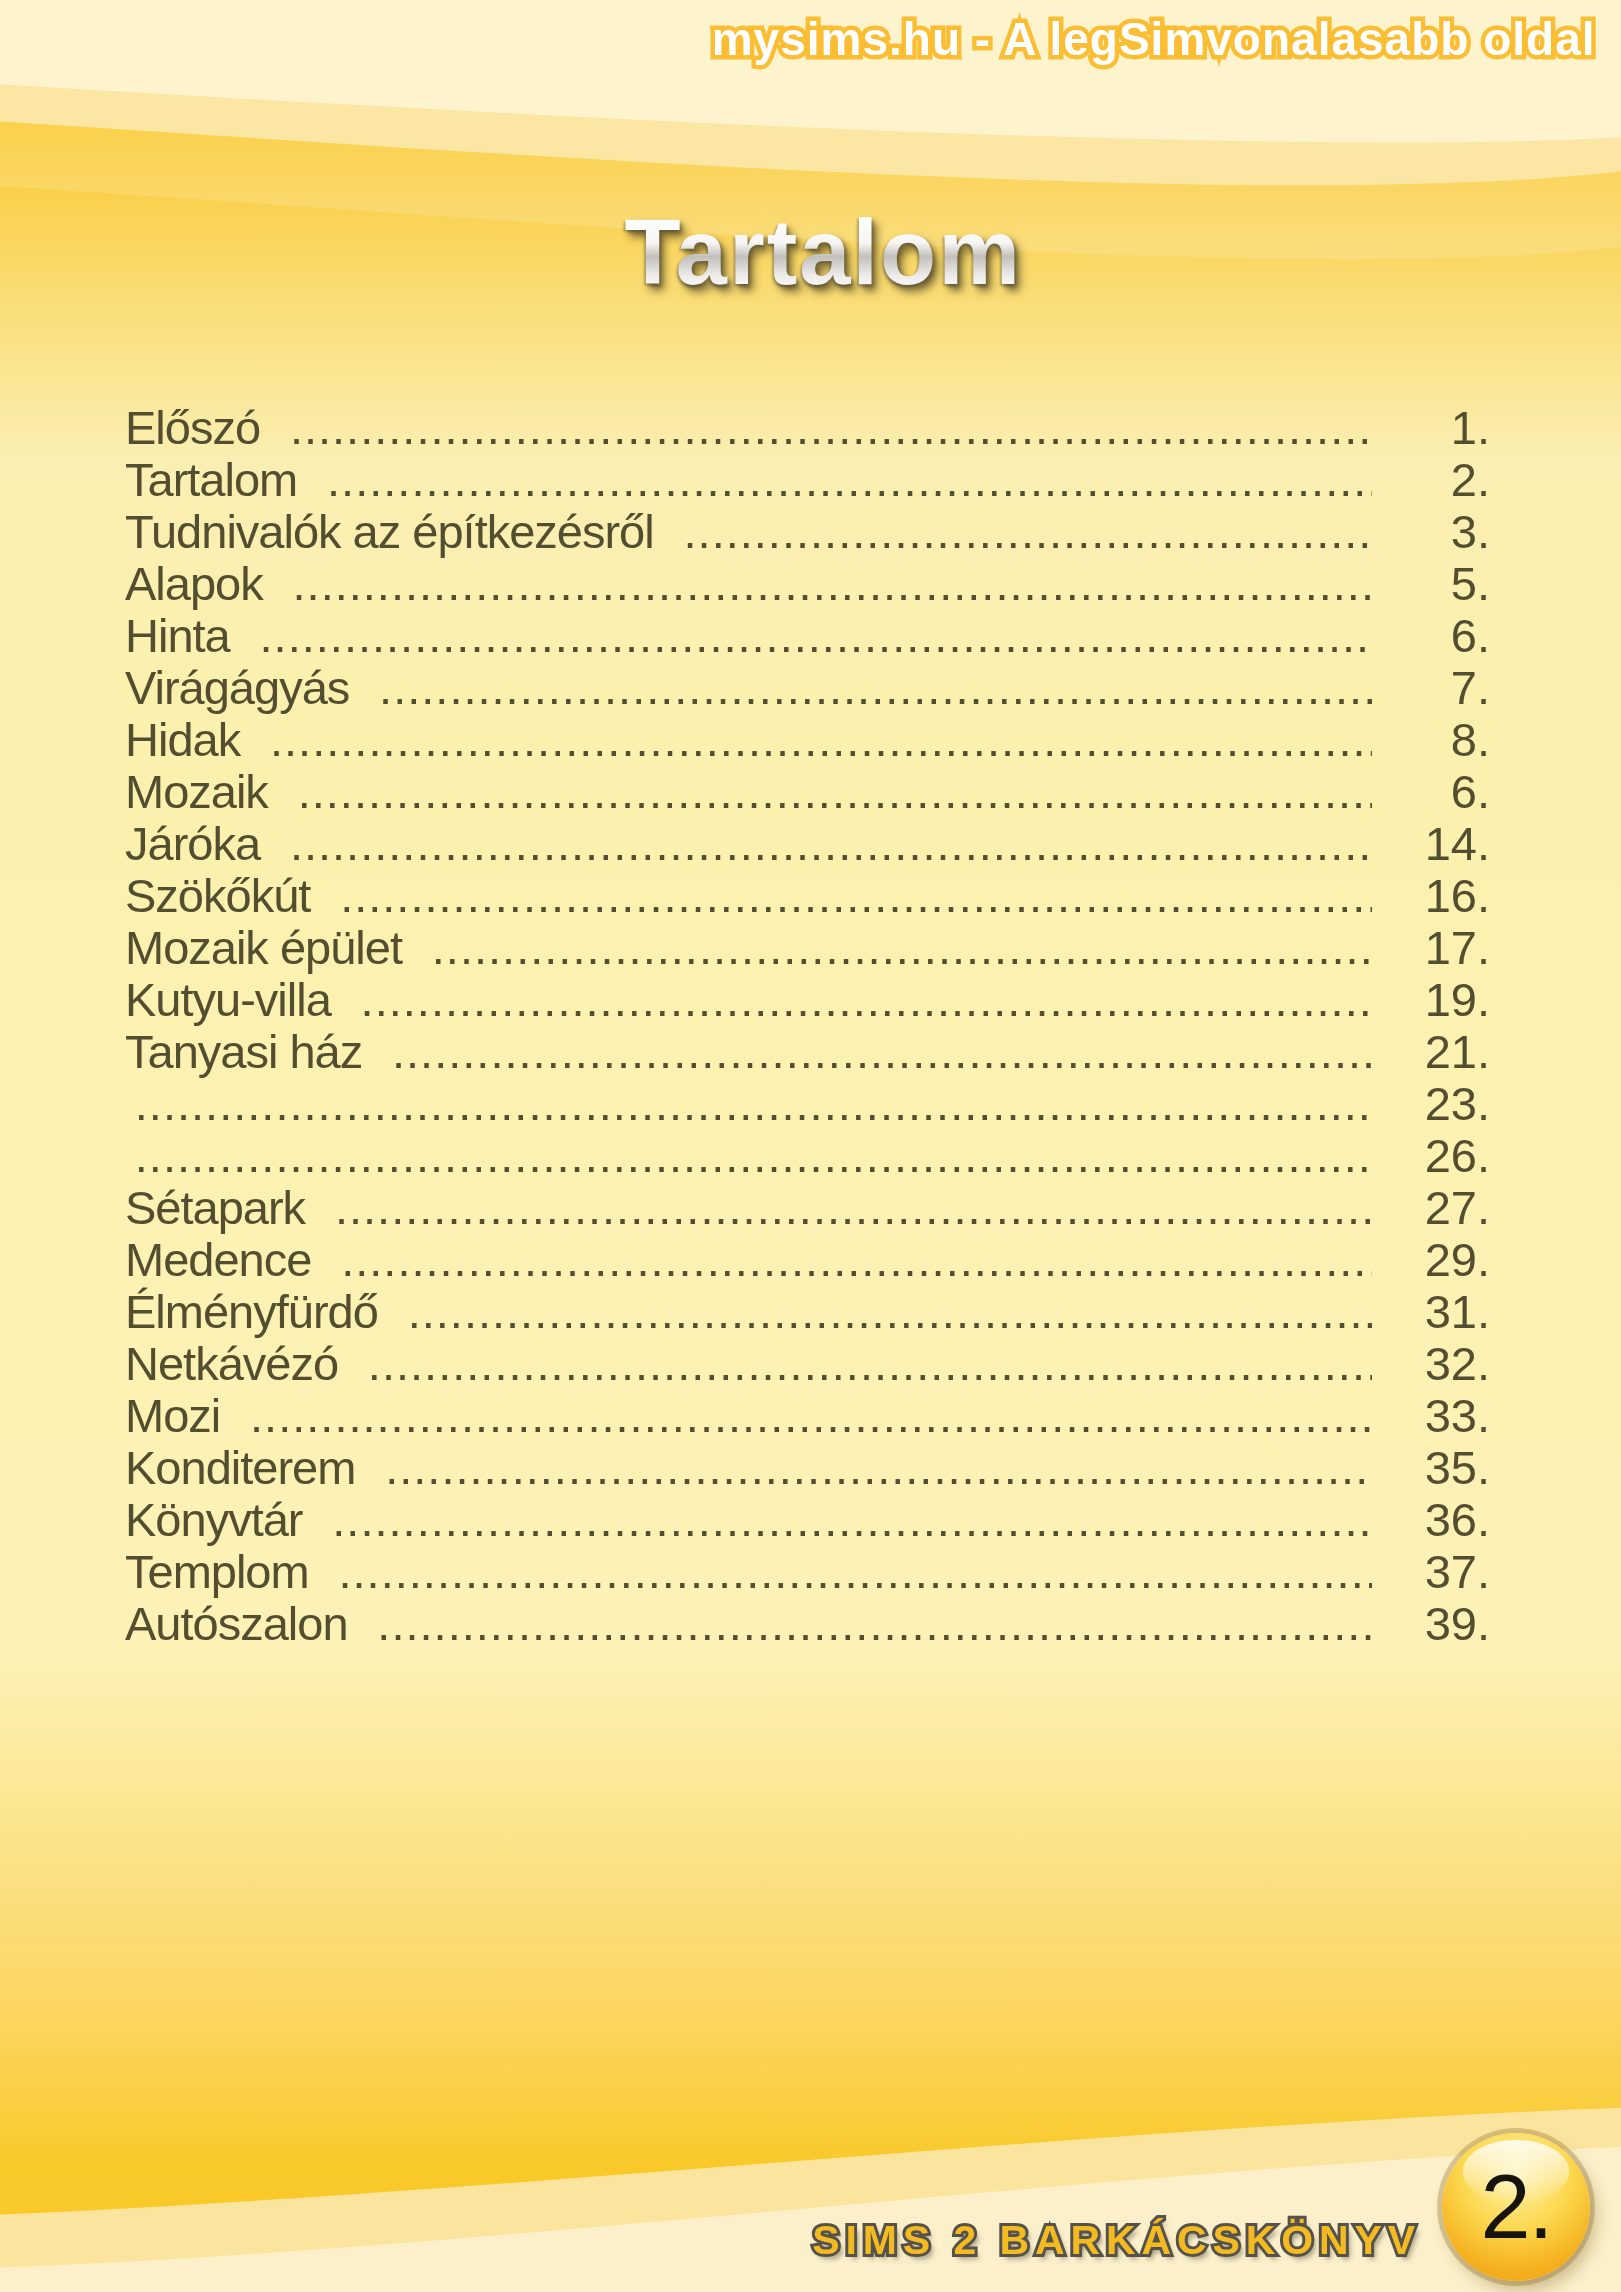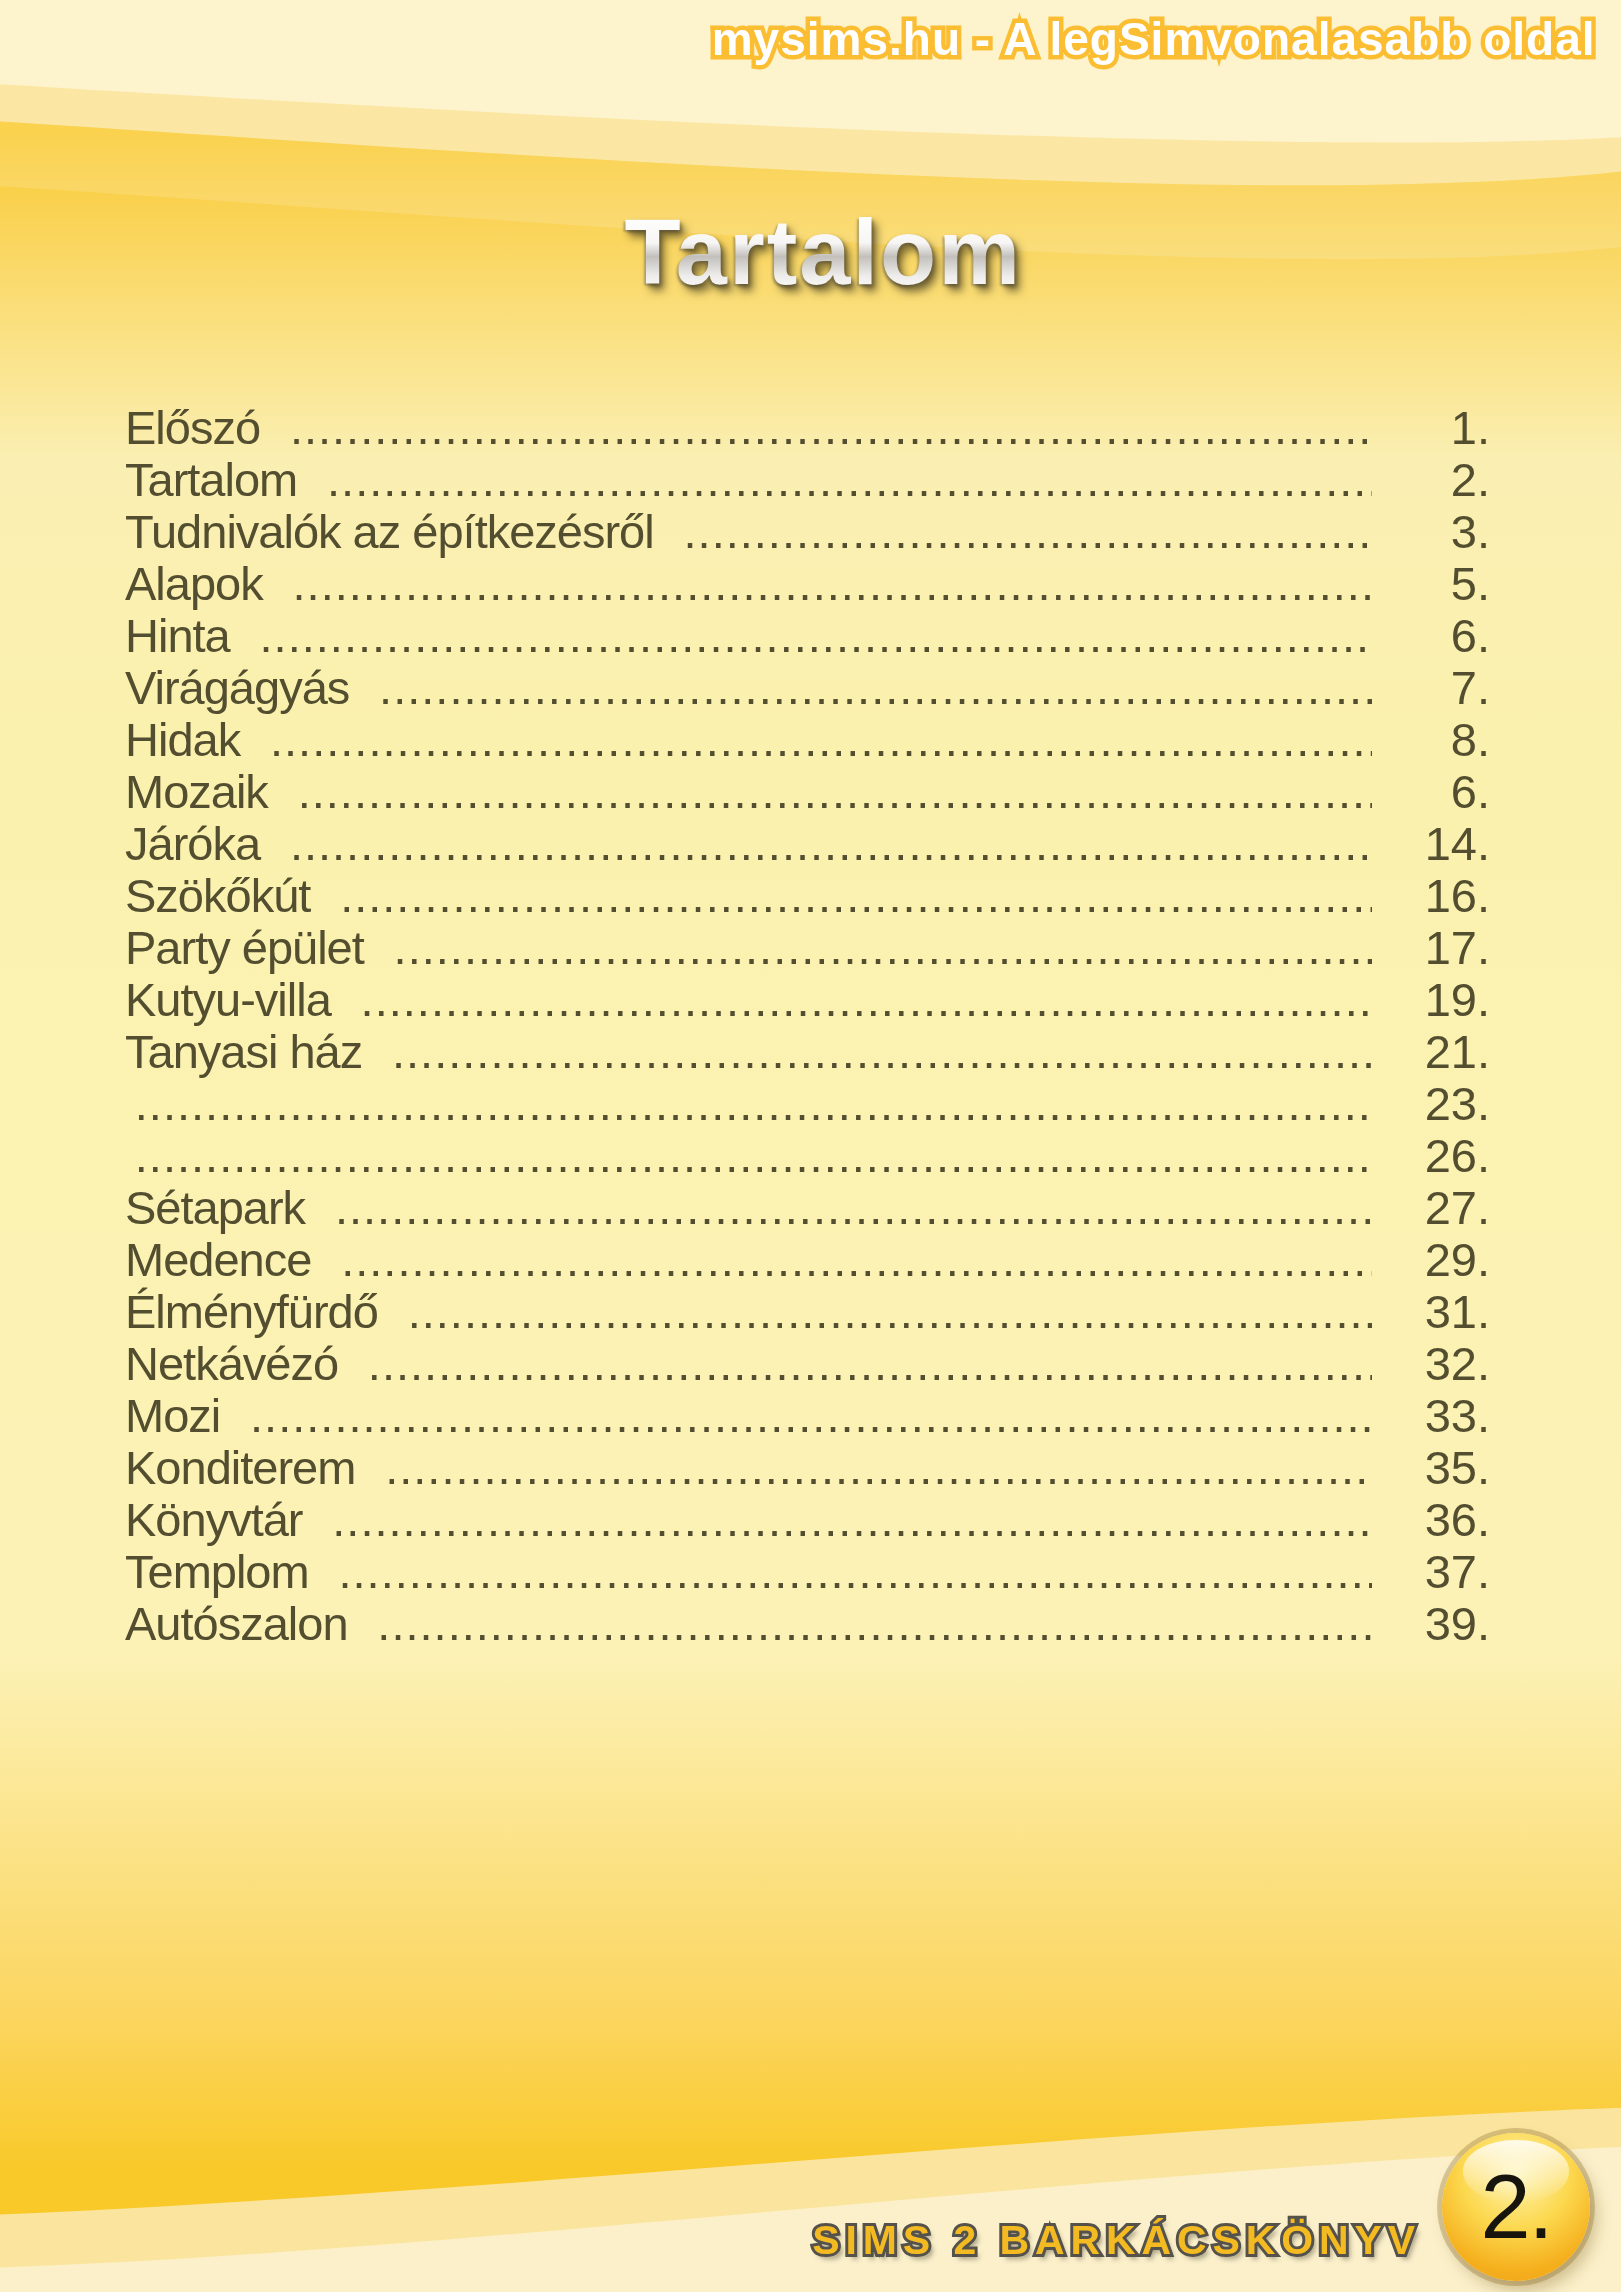--- a/index.html
+++ b/index.html
@@ -134,21 +134,21 @@
         <span class="toc-label">Járóka</span>
         <span class="leader">................................................................................................................................................................</span>
         <span class="toc-page">14.</span>
       </div>
       <div class="toc-row">
         <span class="toc-label">Szökőkút</span>
         <span class="leader">................................................................................................................................................................</span>
         <span class="toc-page">16.</span>
       </div>
       <div class="toc-row">
-        <span class="toc-label">Party épület</span>
+        <span class="toc-label">Mozaik épület</span>
         <span class="leader">................................................................................................................................................................</span>
         <span class="toc-page">17.</span>
       </div>
       <div class="toc-row">
         <span class="toc-label">Kutyu-villa</span>
         <span class="leader">................................................................................................................................................................</span>
         <span class="toc-page">19.</span>
       </div>
       <div class="toc-row">
         <span class="toc-label">Tanyasi ház</span>

